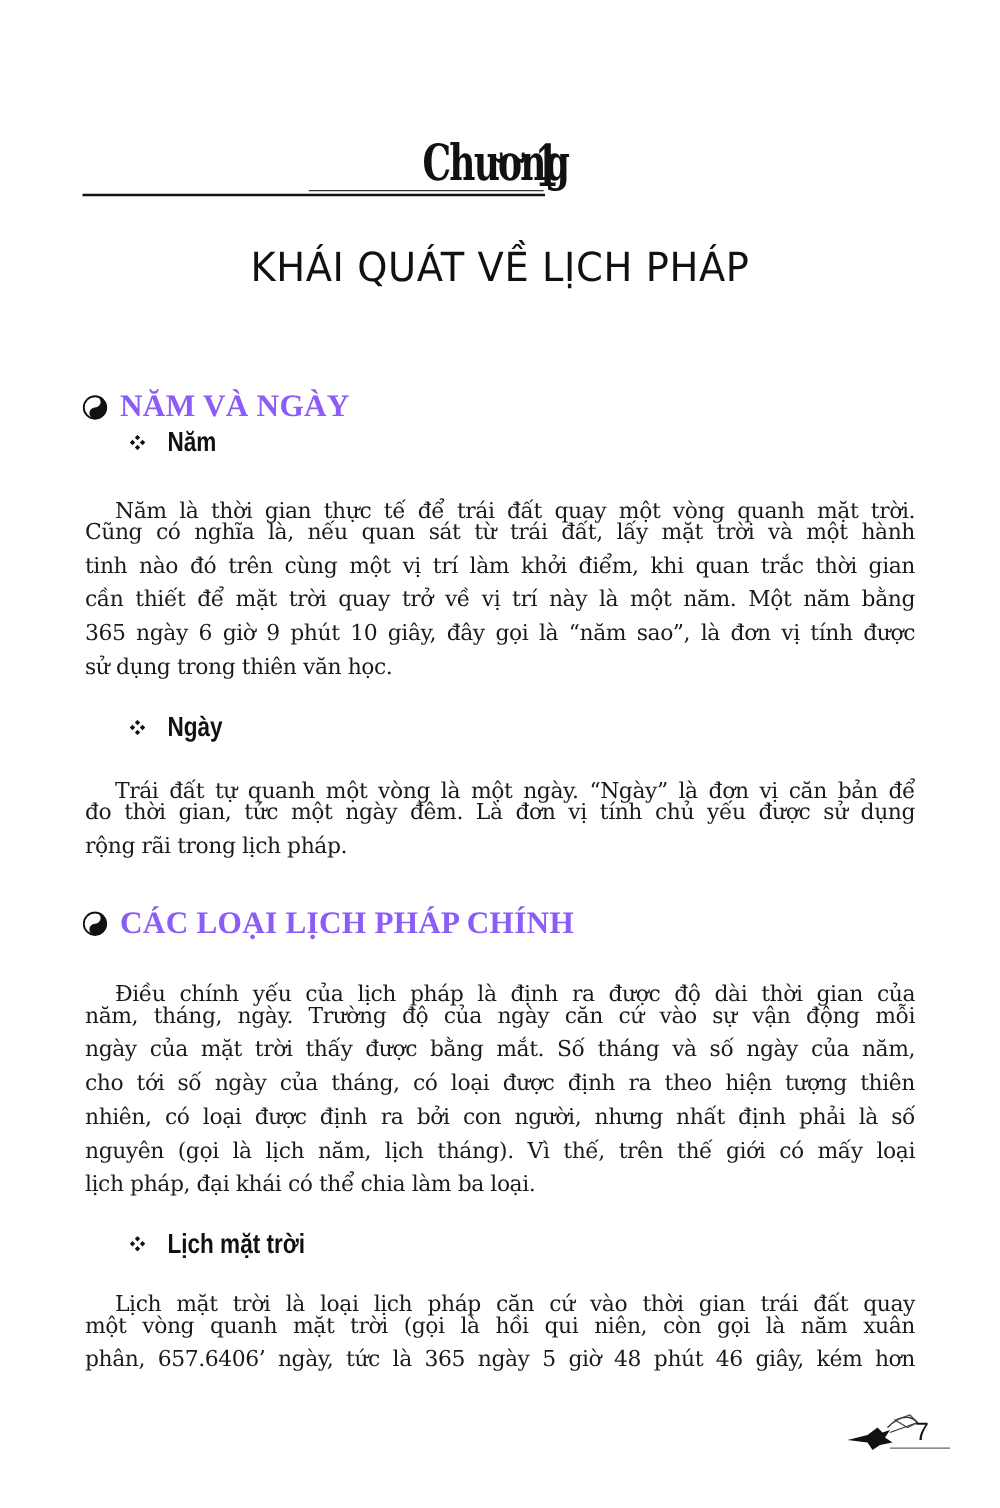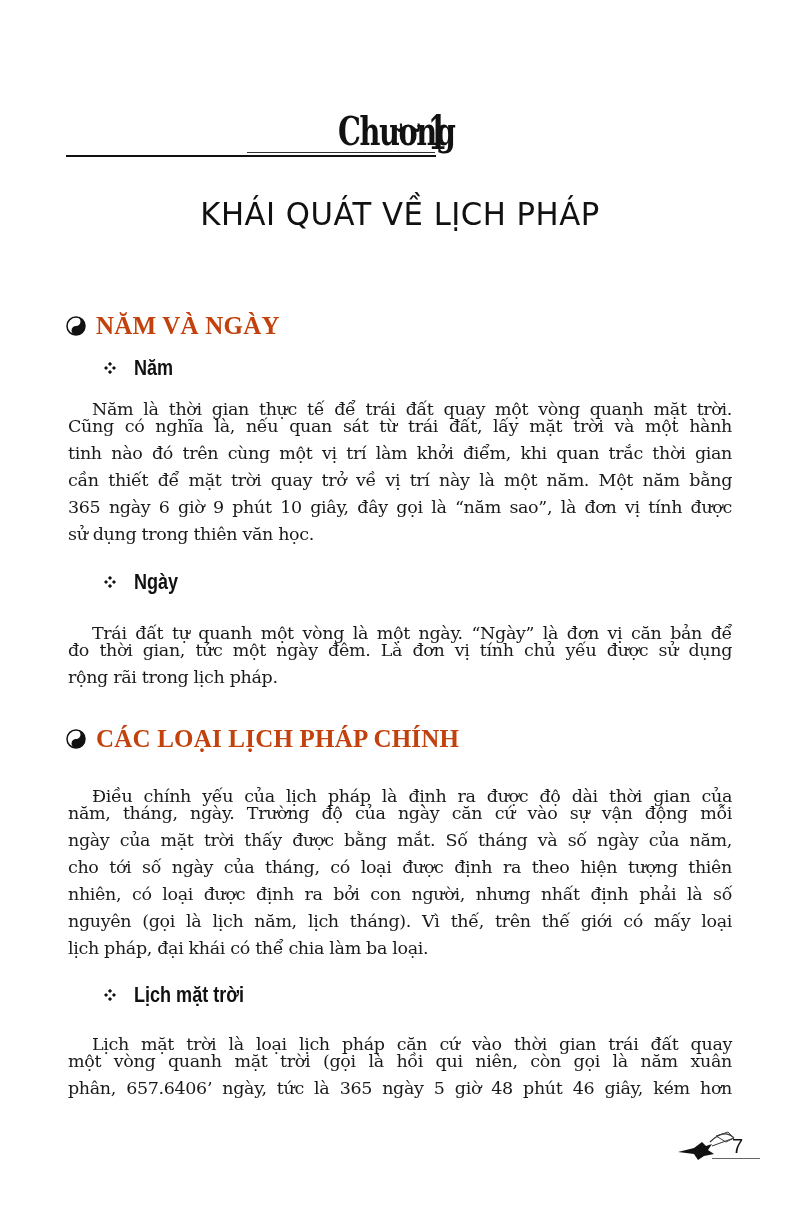--- a/index.html
+++ b/index.html
@@ -10,21 +10,21 @@
     .chapter-rule { position: absolute; left: 66px; top: 155px; width: 370px; height: 0; border-top: 2px solid #111; }
     .chapter-rule2 { position: absolute; left: 247px; top: 152px; width: 188px; height: 0; border-top: 1px solid #333; }
     .chapter-label { position: absolute; left: 338px; top: 106px; font-family: "DejaVu Serif", serif; font-weight: bold; font-size: 40px; line-height: 50px; letter-spacing: -2px; transform: scaleX(0.72); transform-origin: left top; color: #111; }
     .chapter-num { position: absolute; left: 428px; top: 108px; font-family: "DejaVu Serif", serif; font-weight: bold; font-size: 46px; line-height: 50px; transform: scaleX(0.6); transform-origin: left top; color: #111; }
 
     .chapter-title { position: absolute; left: 0; width: 800px; top: 190px; text-align: center; font-family: "DejaVu Sans", sans-serif; font-size: 32px; line-height: 48px; letter-spacing: 0.5px; color: #111; transform: scaleX(0.96); }
 
     
     .section { position: absolute; left: 66px; height: 34px; display: flex; align-items: center; }
     .yin-yang { width: 20px; height: 20px; margin-right: 10px; flex: none; }
-    .section-title { font-family: "Liberation Serif", serif; font-weight: bold; font-size: 25px; line-height: 34px; color: #c2410c; letter-spacing: 0.2px; }
+    .section-title { font-family: "Liberation Serif", serif; font-weight: bold; font-size: 25px; line-height: 34px; color: #8b5cf6; letter-spacing: 0.2px; }
 
     
     .sub { position: absolute; left: 104px; height: 30px; display: flex; align-items: center; }
     .diamond { width: 12px; height: 12px; margin-right: 18px; flex: none; }
     .sub-title { font-family: "Liberation Sans", sans-serif; font-weight: bold; font-size: 22px; line-height: 30px; color: #111; transform: scaleX(0.82); transform-origin: left center; display: inline-block; }
 
     
     .line { position: absolute; left: 68px; width: 664px; font-family: "DejaVu Serif", serif; font-size: 17.5px; line-height: 27px; height: 27px; white-space: nowrap; text-align: justify; text-align-last: justify; color: #1a1a1a; letter-spacing: -0.35px; }
     .line.first { left: 92px; width: 640px; margin-top: 10px; }
     .line.last { text-align-last: left; }
@@ -48,21 +48,21 @@
   <div class="section" style="top:309px">
     <svg class="yin-yang" viewBox="0 0 20 20">
       <circle cx="10" cy="10" r="9" fill="#fff" stroke="#111" stroke-width="1.5"></circle>
       <path d="M10 1 A9 9 0 0 1 10 19 A4.5 4.5 0 0 1 10 10 A4.5 4.5 0 0 0 10 1 Z" fill="#111"></path>
       <circle cx="10" cy="5.5" r="1.4" fill="#fff"></circle>
       <circle cx="10" cy="14.5" r="1.4" fill="#111"></circle>
     </svg>
     <span class="section-title">NĂM VÀ NGÀY</span>
   </div>
 
-  <div class="sub" style="top:353px">
+  <div class="sub" style="top:339px">
     <svg class="diamond" viewBox="0 0 12 12">
       <rect x="4.5" y="0.5" width="3" height="3" transform="rotate(45 6 2)" fill="#111"></rect>
       <rect x="4.5" y="8.5" width="3" height="3" transform="rotate(45 6 10)" fill="#111"></rect>
       <rect x="0.5" y="4.5" width="3" height="3" transform="rotate(45 2 6)" fill="#111"></rect>
       <rect x="8.5" y="4.5" width="3" height="3" transform="rotate(45 10 6)" fill="#111"></rect>
     </svg>
     <span class="sub-title">Năm</span>
   </div>
 
   <div class="line first" style="top:386px">Năm là thời gian thực tế để trái đất quay một vòng quanh mặt trời.</div>

